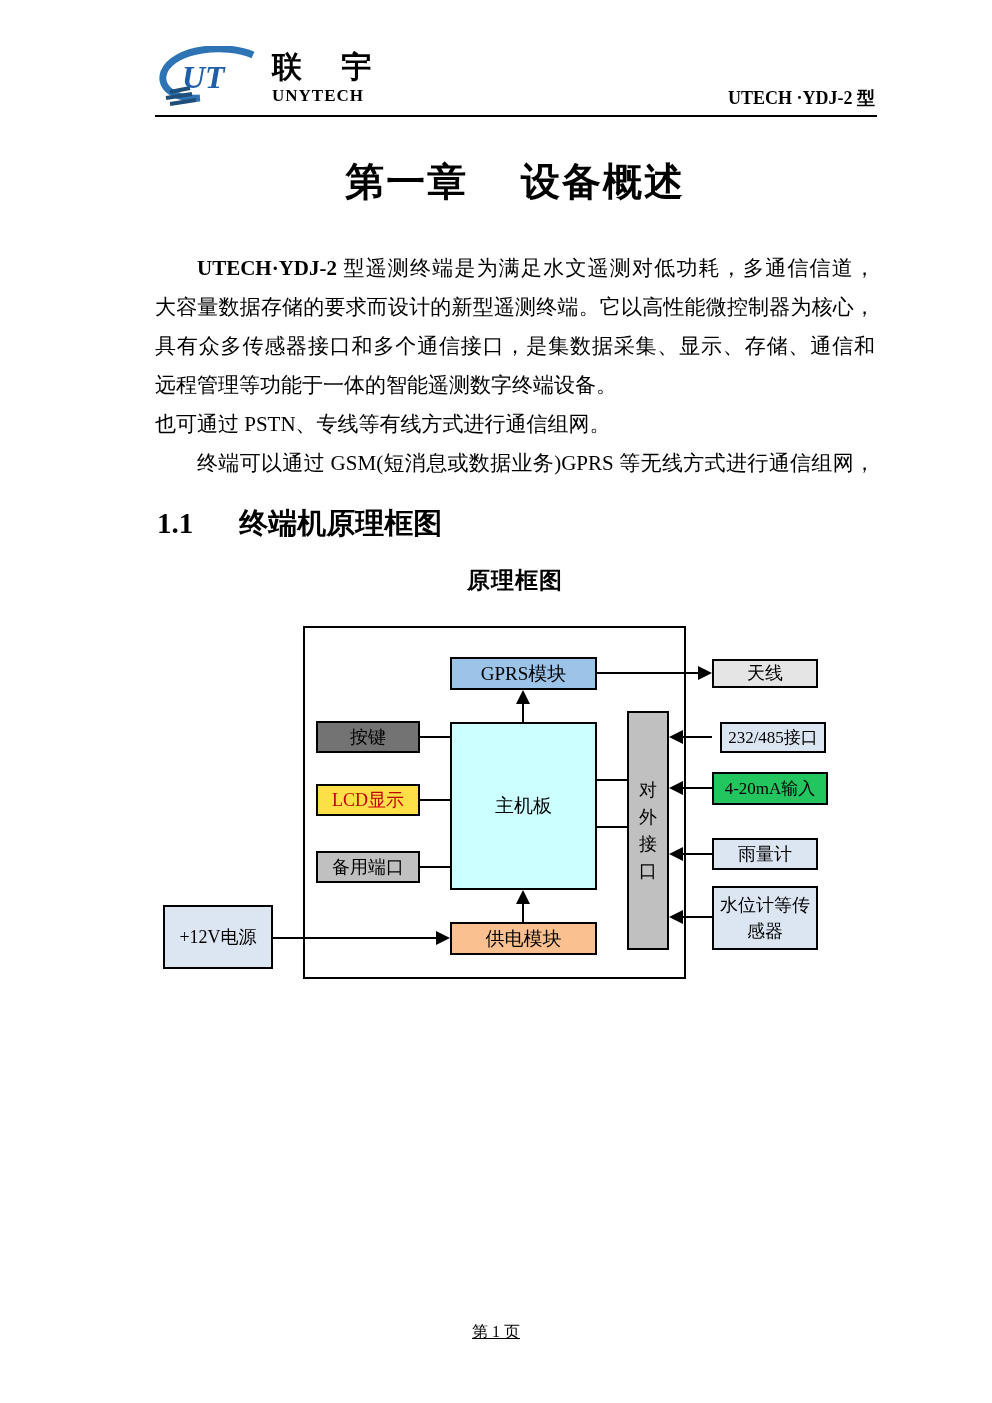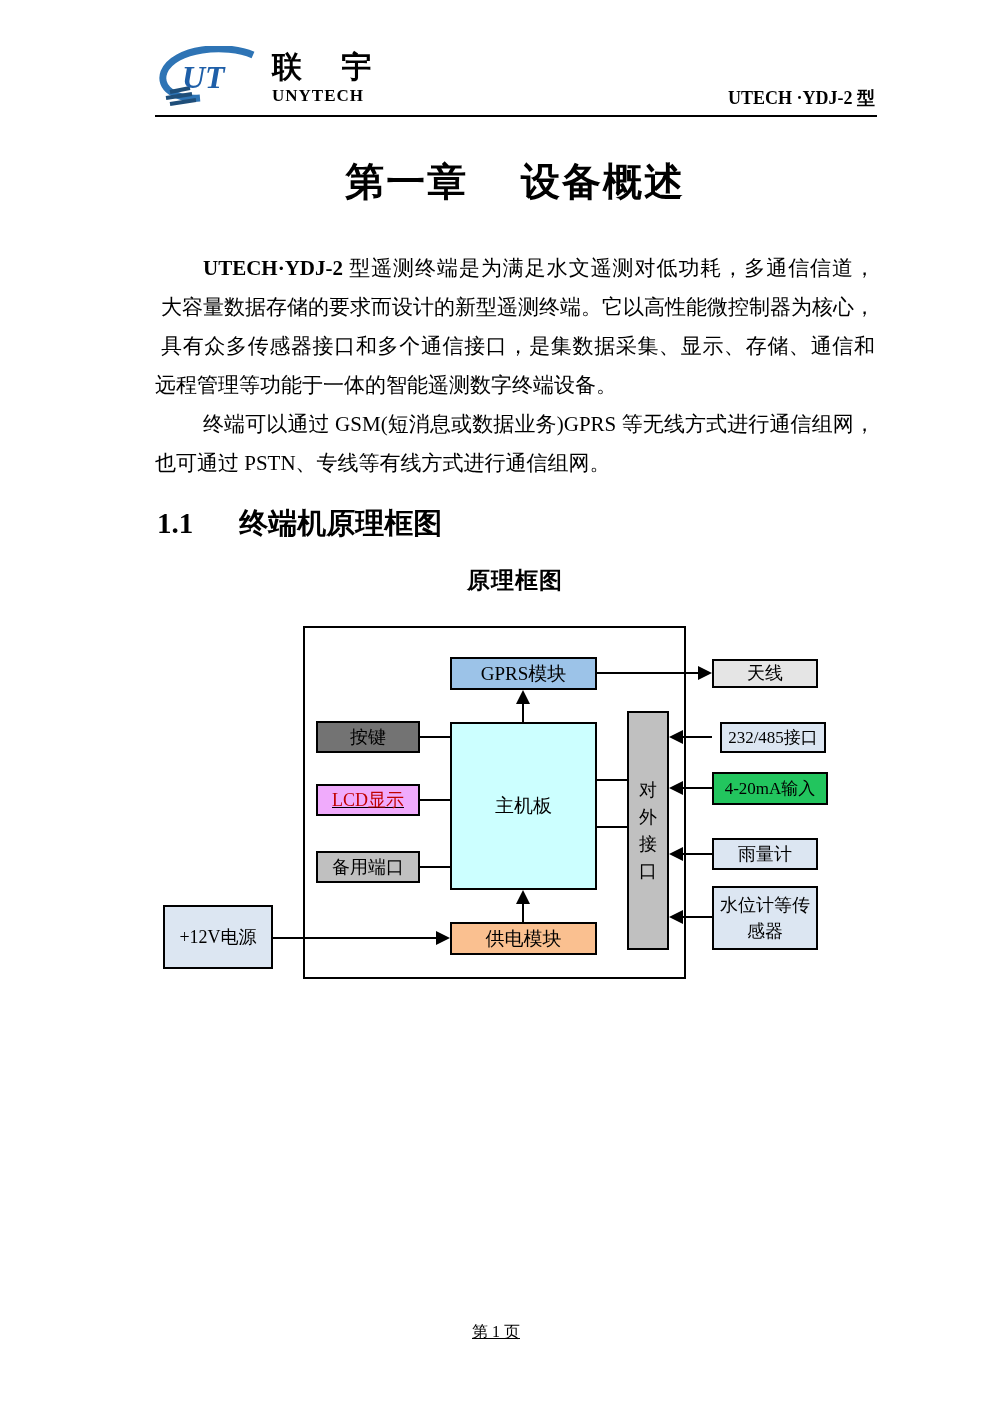--- a/index.html
+++ b/index.html
@@ -15,21 +15,21 @@
   .logo-cn { font-size:30px; font-weight:bold; letter-spacing:16px; line-height:30px; white-space:nowrap; }
   .logo-en { font-size:17px; font-weight:bold; letter-spacing:1px; margin-top:4px; }
   .doc-code { position:absolute; right:117px; top:86px; font-size:18px; font-weight:bold;margin-left:32px; }
   .header-rule { position:absolute; left:155px; top:115px; width:722px; height:2px; background:#000; }
   
   .chapter-title { position:absolute; left:155px; top:155px; width:720px; text-align:center;
     font-size:39px; font-weight:bold; letter-spacing:2px; }
   
   .para { position:absolute; left:155px; width:720px; font-size:21px; }
   .pline { line-height:39px; height:39px; white-space:nowrap; }
-  .pline.fill { text-align:justify; text-align-last:justify; white-space:normal;margin-left:6px; }
+  .pline.fill { text-align:justify; text-align-last:justify; white-space:normal; }
   .pline.indent { padding-left:42px; }
   .p1 { top:249px; }
   .p2 { top:405px; }
   .lead { font-weight:bold; }
   
   .section-h { position:absolute; left:157px; top:504px; font-size:29px; font-weight:bold; }
   .section-num { margin-right:46px; }
   
   .diag-caption { position:absolute; left:155px; top:565px; width:720px; text-align:center;
     font-size:23px; font-weight:bold; letter-spacing:1px; }
@@ -71,22 +71,22 @@
   <div class="chapter-title">第一章　 设备概述</div>
 
   <div class="para p1">
     <div class="pline fill indent"><span class="lead">UTECH·YDJ-2</span><span> 型遥测终端是为满足水文遥测对低功耗，多通信信道，</span></div>
     <div class="pline fill">大容量数据存储的要求而设计的新型遥测终端。它以高性能微控制器为核心，</div>
     <div class="pline fill">具有众多传感器接口和多个通信接口，是集数据采集、显示、存储、通信和</div>
     <div class="pline">远程管理等功能于一体的智能遥测数字终端设备。</div>
   </div>
 
   <div class="para p2">
+    <div class="pline">也可通过 PSTN、专线等有线方式进行通信组网。</div>
     <div class="pline fill indent">终端可以通过 GSM(短消息或数据业务)GPRS 等无线方式进行通信组网，</div>
-    <div class="pline">也可通过 PSTN、专线等有线方式进行通信组网。</div>
   </div>
 
   <div class="section-h">
     <span class="section-num">1.1</span><span>终端机原理框图</span>
   </div>
 
   <div class="diag-caption">原理框图</div>
 
   <div class="frame"></div>
 
@@ -99,21 +99,21 @@
     </div>
 
   <div class="dbox" style="left: 316px; top: 721px; width: 104px; height: 32px; background: #737373;">
     <span>按键</span>
     </div>
 
   <div class="dbox" style="left: 720px; top: 722px; width: 106px; height: 31px; font-size: 17px; background: rgb(220, 230, 242);">
     <span>232/485接口</span>
     </div>
 
-  <div class="dbox" style="left: 316px; top: 784px; width: 104px; height: 32px; background: #f0abfc; text-decoration: underline;">
+  <div class="dbox" style="left: 316px; top: 784px; width: 104px; height: 32px; background: #fde047;">
     <span style="color: rgb(192, 0, 0);">LCD显示</span>
     </div>
 
   <div class="dbox" style="left: 712px; top: 772px; width: 116px; height: 33px; font-size: 17px; background: #22c55e;">
     <span>4-20mA输入</span>
     </div>
 
   <div class="dbox" style="left: 450px; top: 722px; width: 147px; height: 168px; font-size: 19px; background: rgb(204, 255, 255);">
     <span>主机板</span>
     </div>

